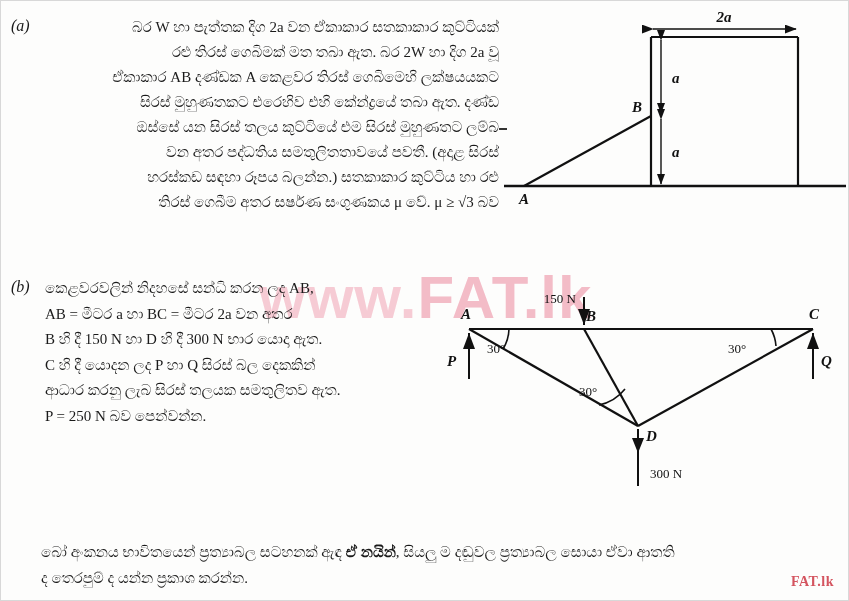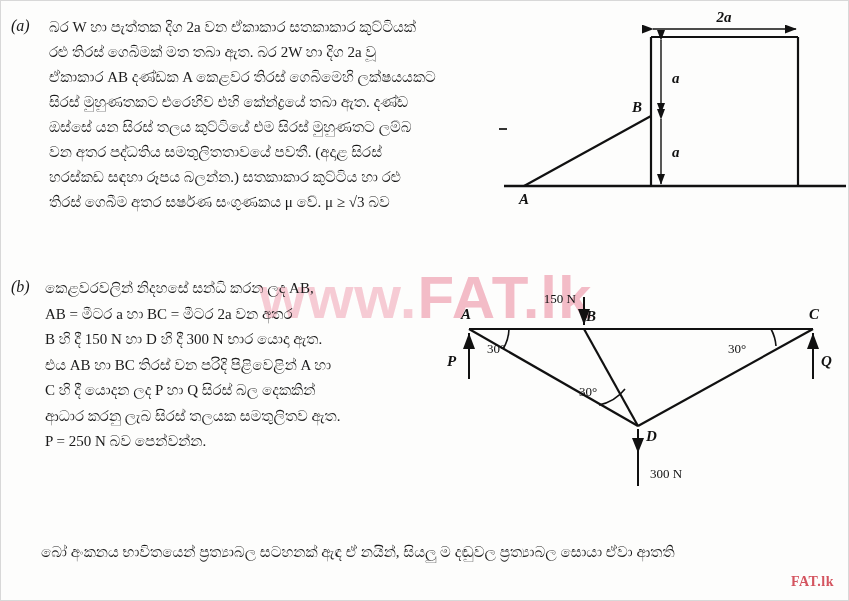--- a/index.html
+++ b/index.html
@@ -60,32 +60,32 @@
   }
   .sin-line {
     font-size: 15.5px;
     line-height: 24.2px;
     white-space: nowrap;
     letter-spacing: 0px;
   }
 
   
   #part-a-label { left: 10px; top: 16px; }
-  #part-a-text  { left: 48px; top: 14px; width: 450px; }
+  #part-a-text  { left: 48px; top: 14px; width: 450px; text-align: right; }
   #part-a-text .sin-line { font-size: 15px; line-height: 25px; }
 
   
   #part-b-label { left: 10px; top: 277px; }
   #part-b-text  { left: 44px; top: 275px; width: 400px; }
   #part-b-text .sin-line { font-size: 15px; line-height: 25.5px; }
 
   
   #footer-text { left: 40px; top: 538px; width: 790px; }
   #footer-text .sin-line { font-size: 15px; line-height: 26px; }
-  .bold-sin { font-weight: normal; }
+  .bold-sin { font-weight: bold; }
 
   
   .fig { position: absolute; }
   #fig-a { left: 495px; top: 6px; }
   #fig-b { left: 430px; top: 282px; text-align: right; }
   svg text {
     font-family: "Liberation Serif", serif;
     fill: #111;
   }
   .lbl-it { font-style: italic; font-weight: bold; font-size: 15px; }
@@ -146,21 +146,20 @@
 
       <line x1="3" y1="122" x2="11" y2="122" stroke="#333" stroke-width="2"></line>
     </svg>
   </div>
 
   <div class="qlabel" id="part-b-label">(b)</div>
   <div class="qblock" id="part-b-text">
     <div class="sin-line">කෙළවරවලින් නිදහසේ සන්ධි කරන ලද AB,</div>
     <div class="sin-line">AB = මීටර a හා BC = මීටර 2a වන අතර</div>
     <div class="sin-line">B හි දී 150 N හා D හි දී 300 N භාර යොදා ඇත.</div>
-    <div class="sin-line">එය AB හා BC තිරස් වන පරිදි පිළිවෙළින් A හා</div>
     <div class="sin-line">C හි දී යොදන ලද P හා Q සිරස් බල දෙකකින්</div>
     <div class="sin-line">ආධාර කරනු ලැබ සිරස් තලයක සමතුලිතව ඇත.</div>
     <div class="sin-line">P = 250 N බව පෙන්වන්න.</div>
   </div>
 
   <div class="fig" id="fig-b">
     <svg width="415" height="215" viewBox="0 0 415 215">
       <defs>
         <marker id="bh" markerWidth="10" markerHeight="10" refX="8" refY="3" orient="auto">
           <path d="M0,0 L8,3 L0,6 z" fill="#111"></path>
@@ -197,15 +196,16 @@
 
       <text x="30" y="36" class="lbl-it">A</text>
       <text x="155" y="38" class="lbl-it">B</text>
       <text x="378" y="36" class="lbl-it">C</text>
       <text x="215" y="158" class="lbl-it">D</text>
     </svg>
   </div>
 
   <div class="qblock" id="footer-text">
     <div class="sin-line"><span>බෝ අංකනය භාවිතයෙන් ප්‍රත්‍යාබල සටහනක් ඇඳ </span><span class="bold-sin">ඒ නයින්</span><span>, සියලු ම දඬුවල ප්‍රත්‍යාබල සොයා ඒවා ආතති</span></div>
+    <div class="sin-line">ද තෙරපුම් ද යන්න ප්‍රකාශ කරන්න.</div>
   </div>
 
 </div>
 
 </body></html>

